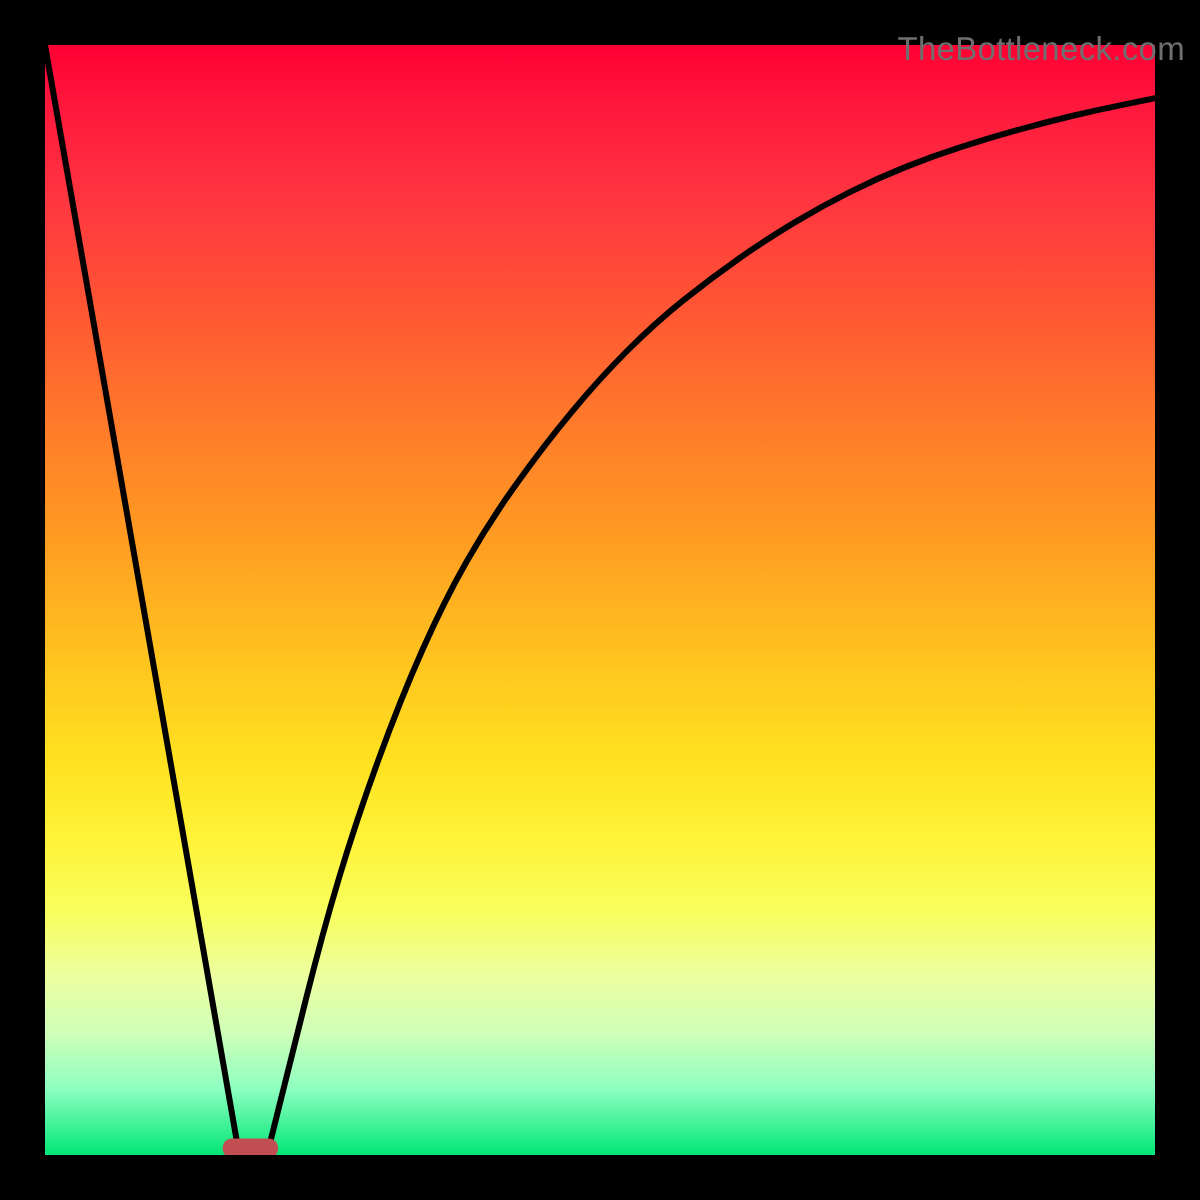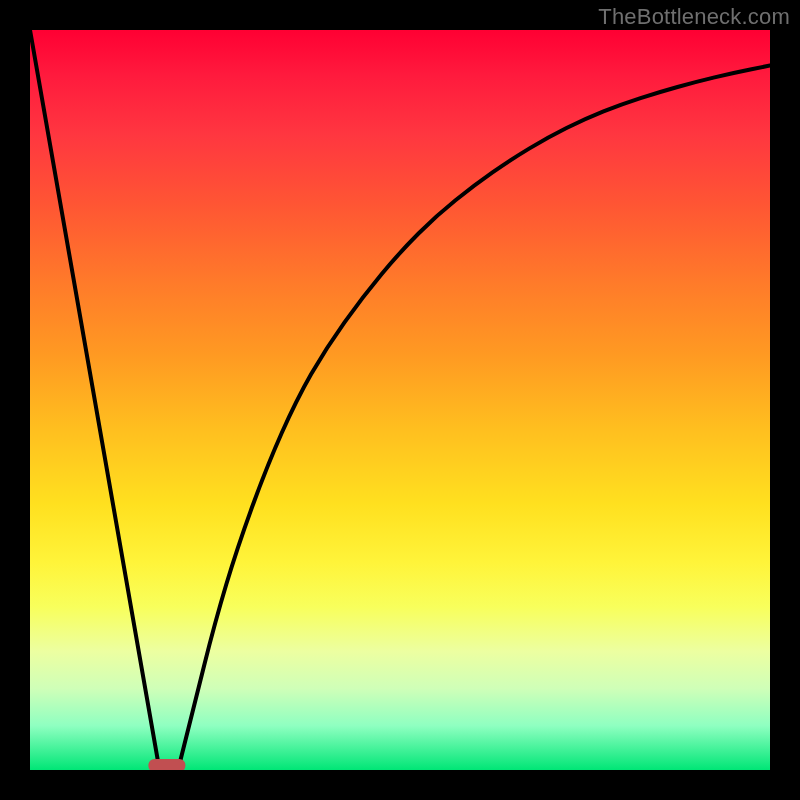--- a/index.html
+++ b/index.html
@@ -43,21 +43,21 @@
   }
   .plot-svg {
     position: absolute;
     left: 0;
     top: 0;
     width: 740px;
     height: 740px;
   }
   .watermark {
     position: absolute;
-    top: 4px;
+    top: 20px;
     right: 10px;
     color: #6f6f6f;
     font-size: 22px;
     font-weight: 500;
     letter-spacing: 0.2px;
   }
 </style>
 </head>
 <body>
 

